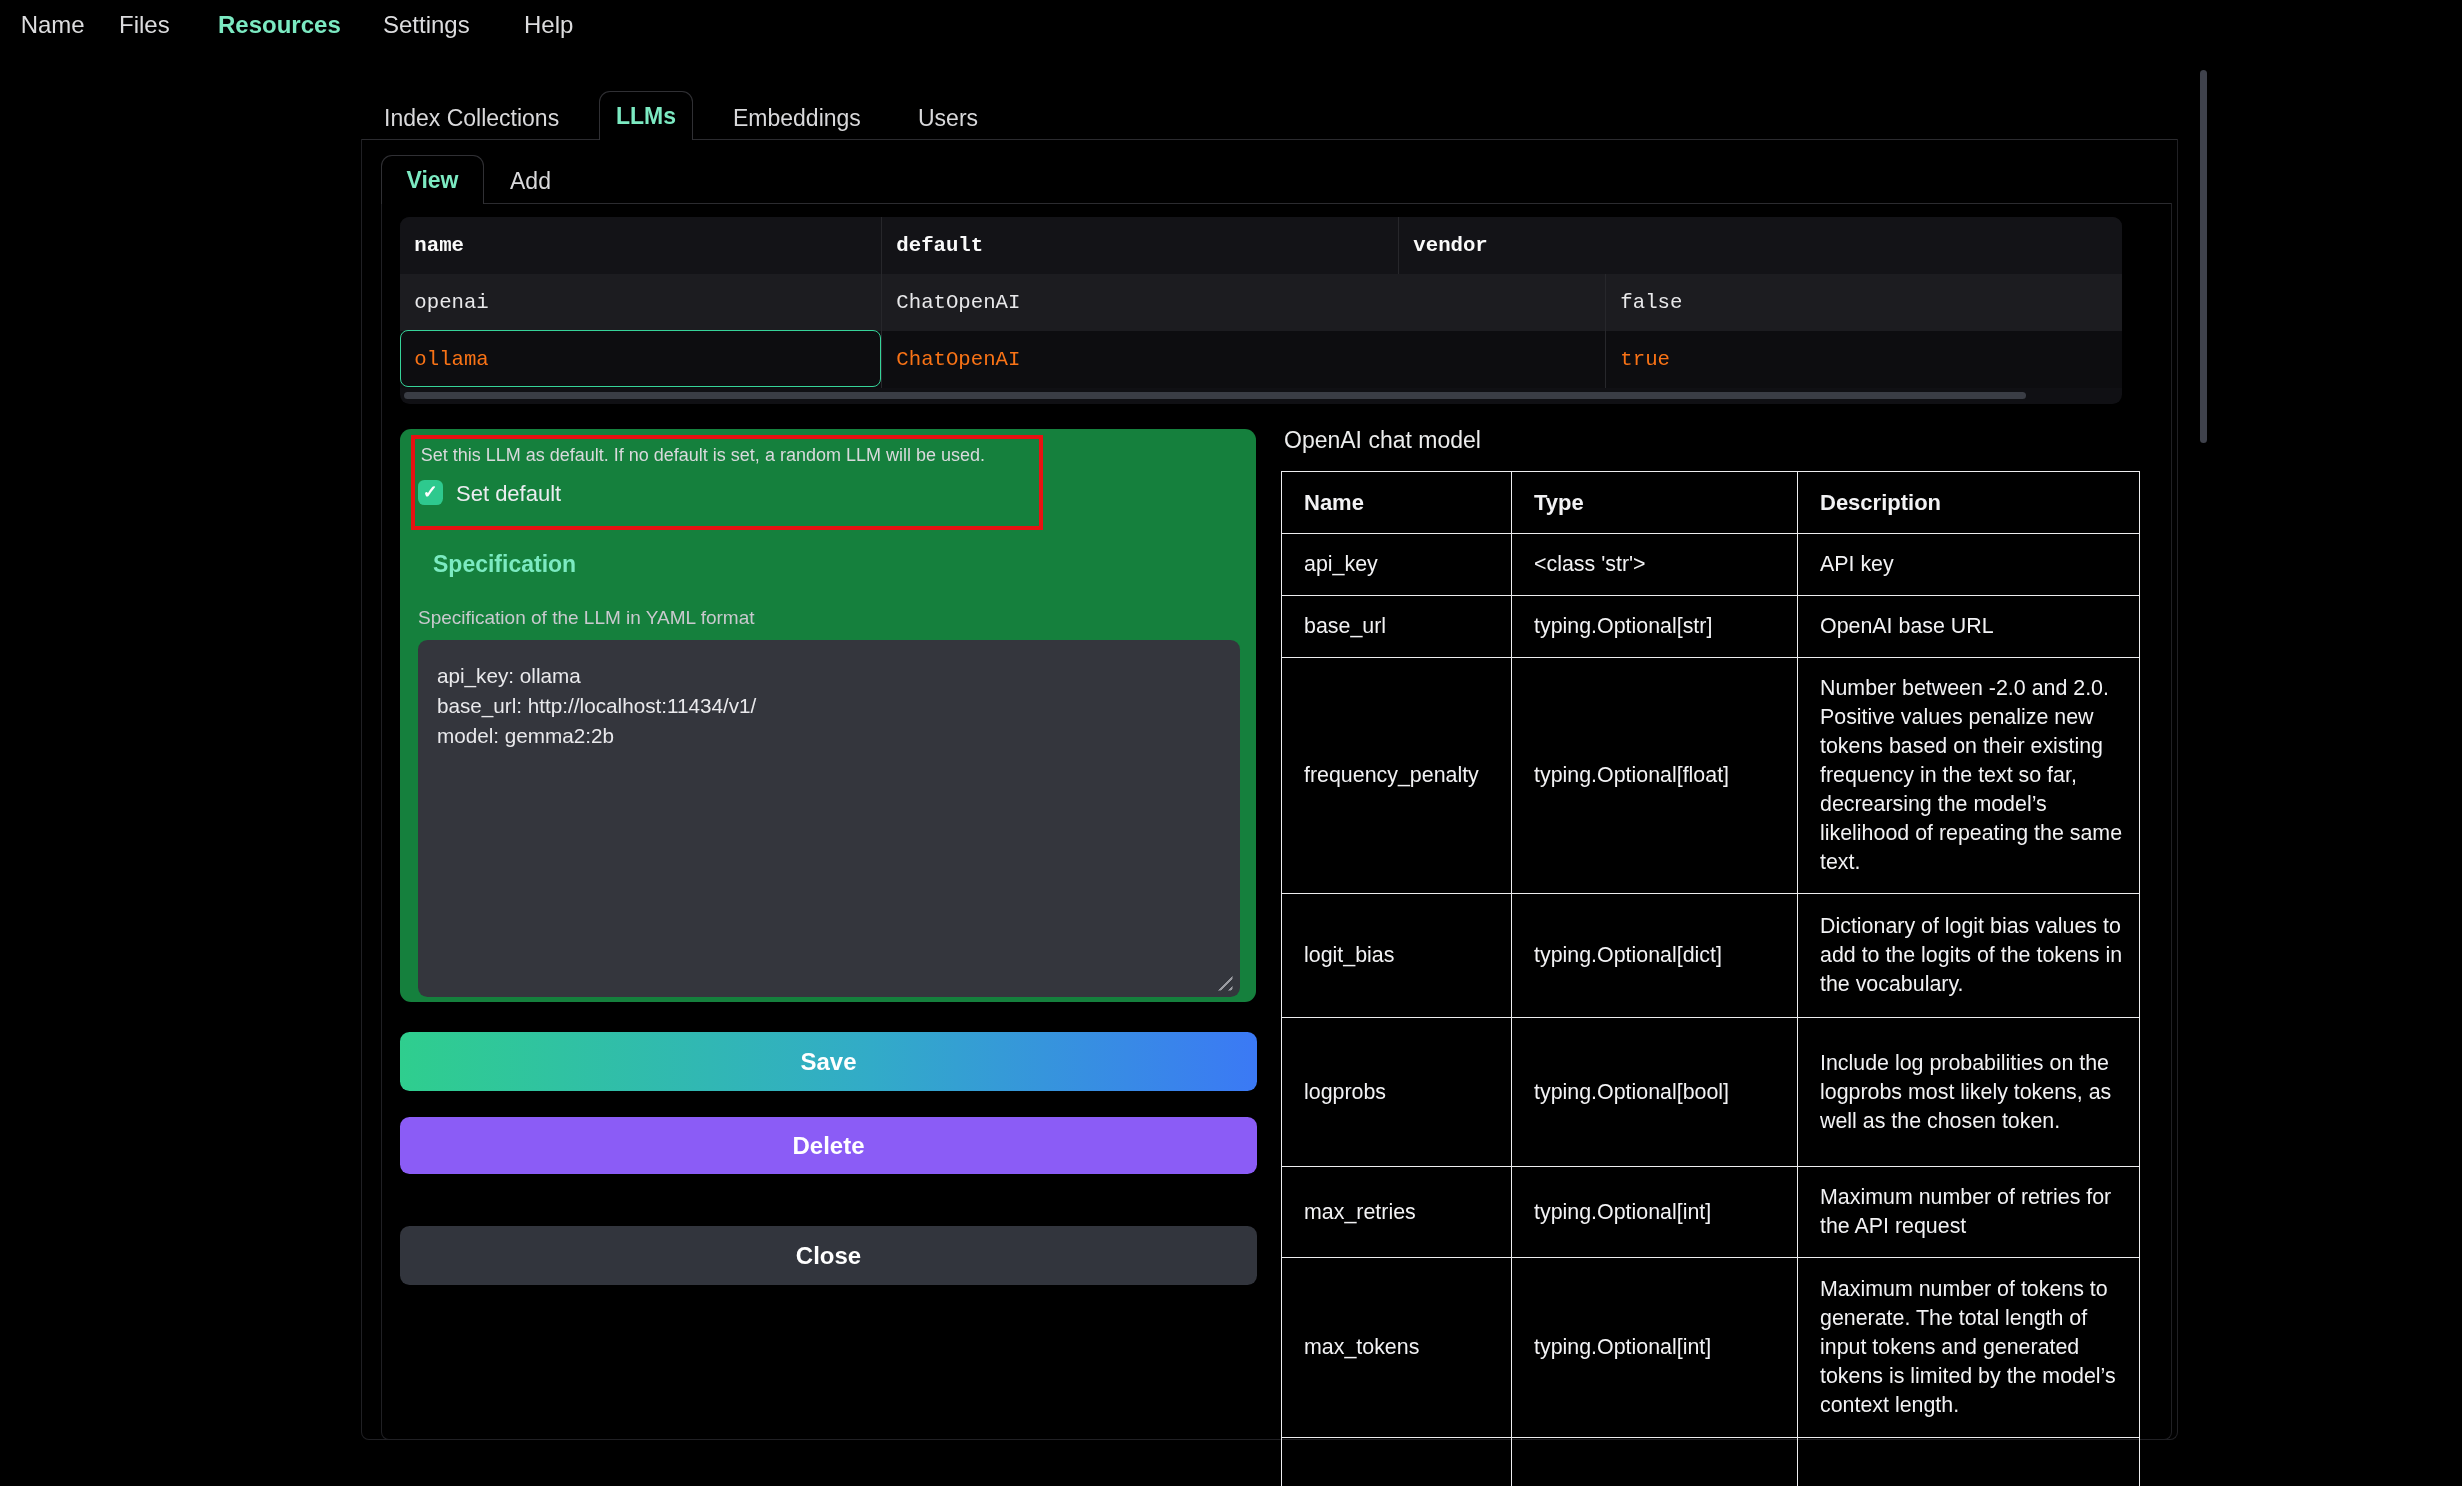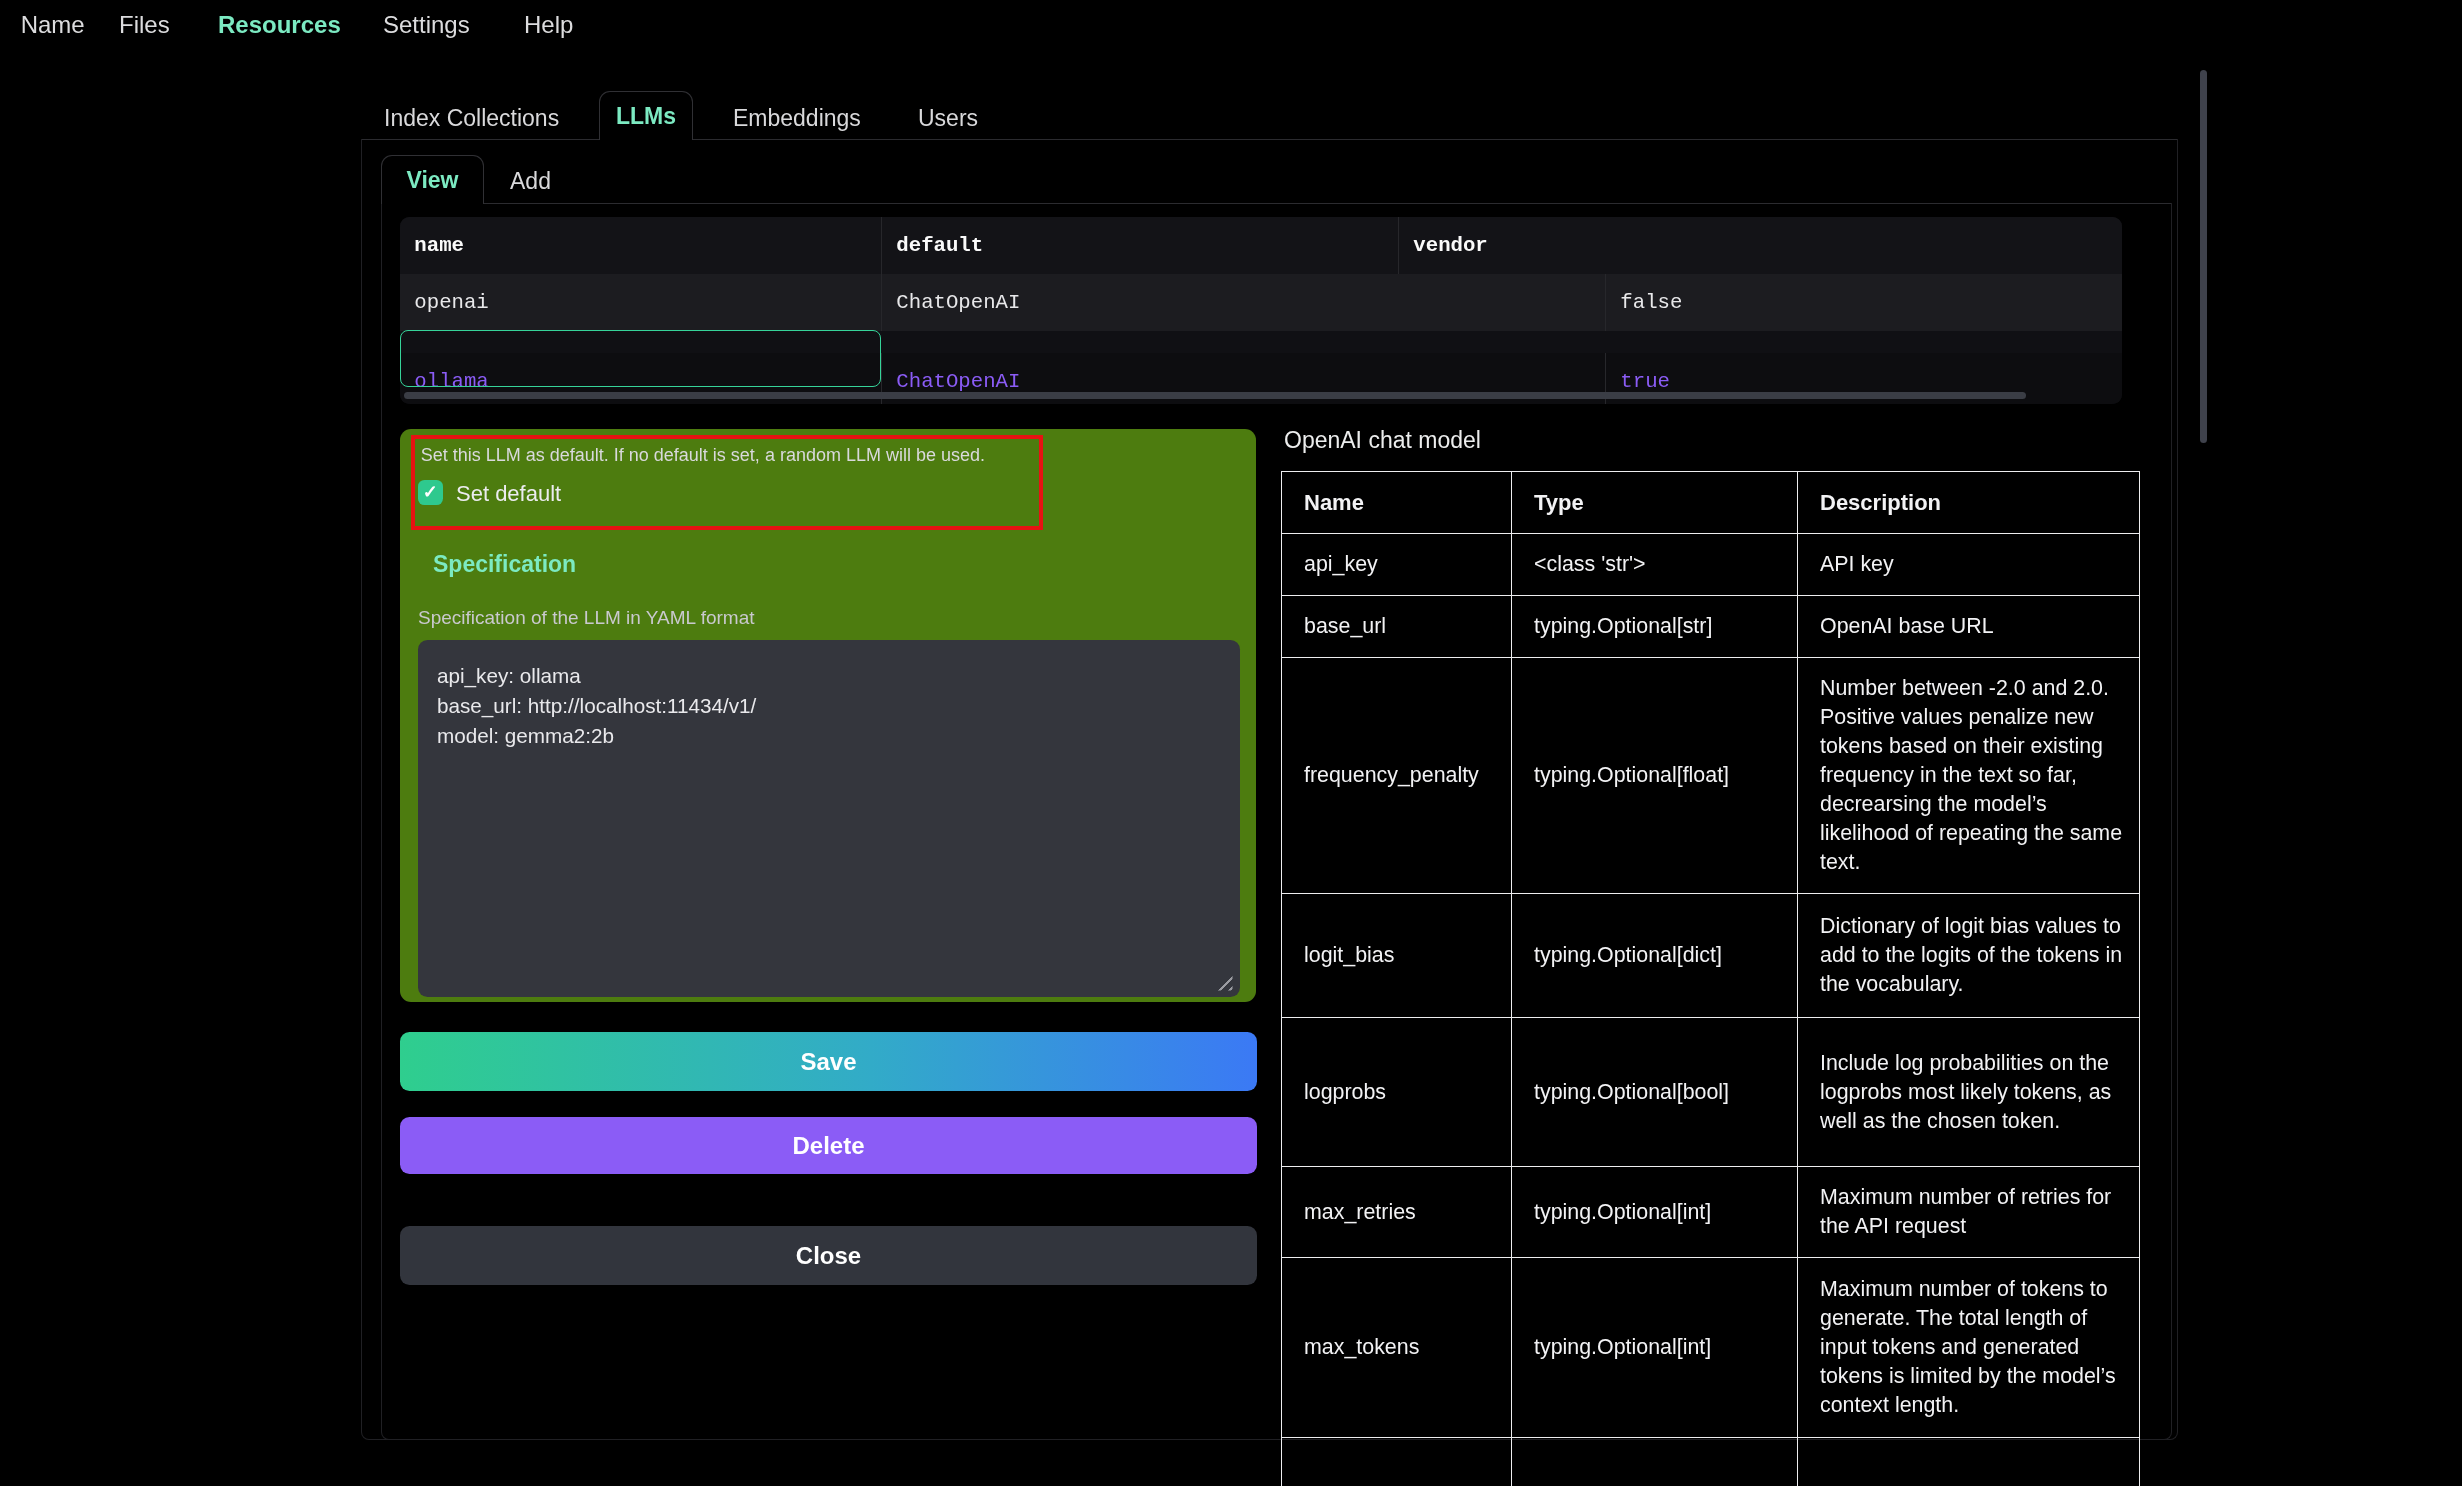--- a/index.html
+++ b/index.html
@@ -25,33 +25,33 @@
   .container-frame { position:absolute; border:0.8px solid #202024; border-top:none;
                      border-radius:0 0 8px 8px; }
 
   
   .llm-table { position:absolute; left:400px; top:217px; width:1722px; height:187px;
                background:#101014; border-radius:9.5px; overflow:hidden;
                font-family:"Liberation Mono","DejaVu Sans Mono",monospace; }
   .llm-row { display:flex; height:57px; }
   .llm-row.hdr  { background:#131317; font-weight:bold; color:#fafafa; }
   .llm-row.r0   { background:#1c1c20; color:#e8e8ea; }
-  .llm-row.r1   { background:#0d0d10; color:#8b5cf6;margin-top:22px; }
+  .llm-row.r1   { background:#0d0d10; color:#f97316; }
   .llm-cell { display:flex; align-items:center; padding-left:14.3px; font-size:20.7px;
               border-left:0.8px solid #27272b; }
   .llm-cell:first-child { border-left:none; }
   .c-name { width:481px; } .c-vendor { width:724px; } .c-default { width:517px; }
   .sel-ring { position:absolute; left:400px; top:330px; width:481px; height:57px;
               border:1.6px solid #36d399; border-radius:8px; z-index:3; pointer-events:none; }
   .h-scroll-thumb { position:absolute; left:404px; top:392px; width:1622px; height:7.1px;
                     background:#3a3d45; border-radius:4px; }
 
   
   .panel { position:absolute; left:400px; top:429px; width:856px; height:573px;
-           background:#4d7c0f; border-radius:11px; }
+           background:#15803d; border-radius:11px; }
   .annotation { position:absolute; left:11px; top:6.4px; width:632px; height:95px;
                 border:4.8px solid #e81212; z-index:4; pointer-events:none; }
   .default-note { position:absolute; left:20.7px; top:16px; font-size:18px; color:#d9d9dc;
                   white-space:nowrap; }
   .checkbox { position:absolute; left:18px; top:51px; width:24.6px; height:24.6px;
               background:#2ec98e; border-radius:6.4px; display:flex; align-items:center;
               justify-content:center; cursor:pointer; }
   .checkbox .tick { color:#fff; font-size:18px; font-weight:bold; line-height:1; }
   .checkbox-label { position:absolute; left:56px; top:52px; font-size:22px; color:#ececf0; }
   .spec-heading { position:absolute; left:33px; top:122px; font-size:23px; font-weight:bold;

